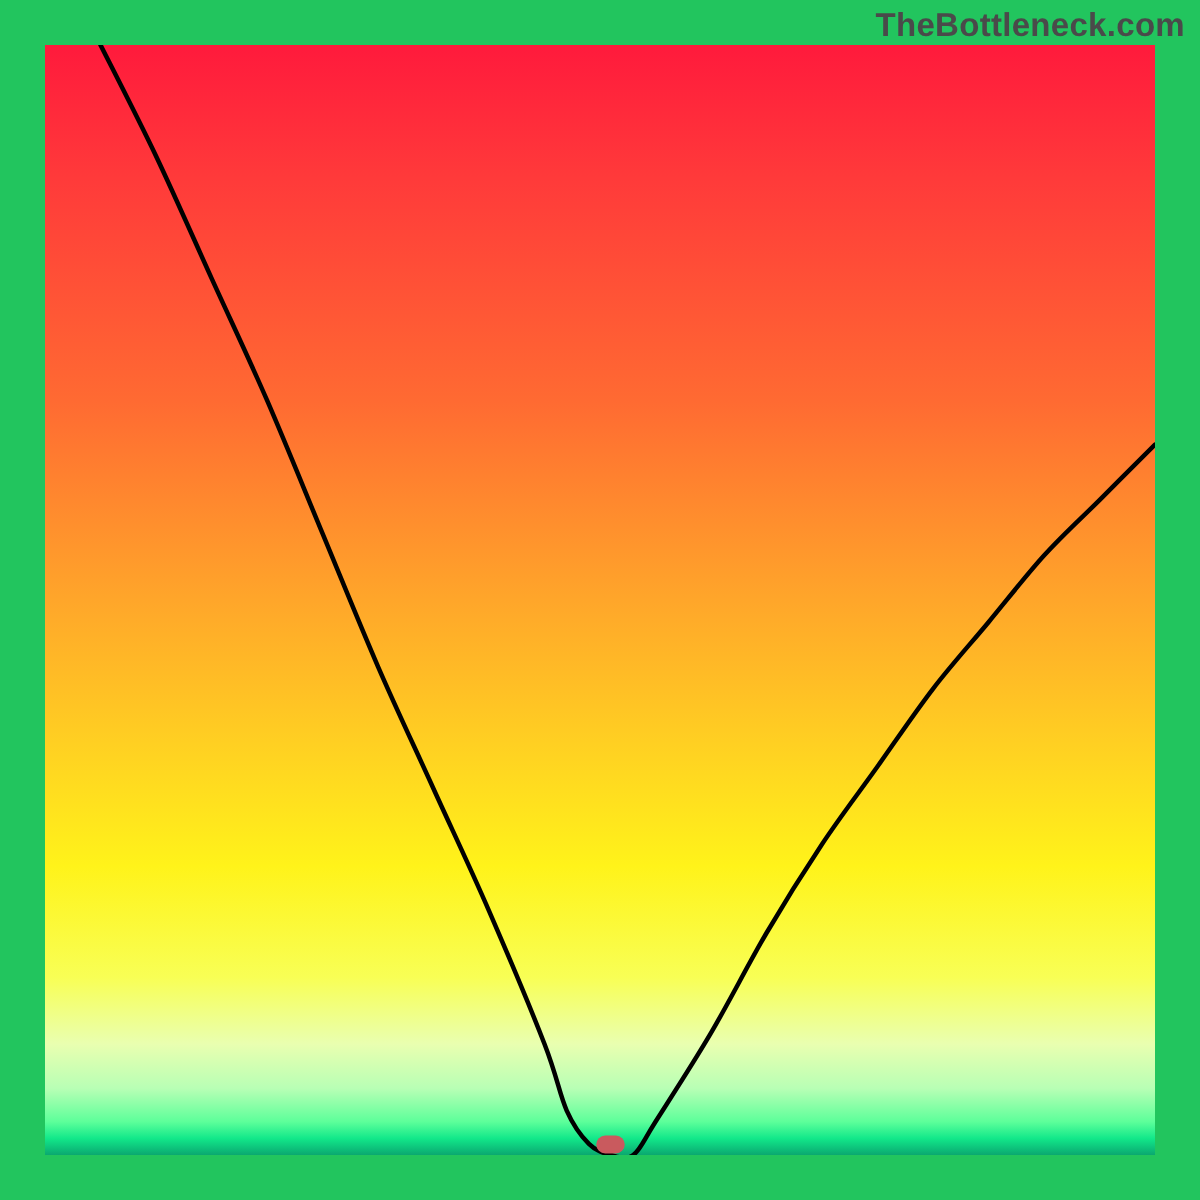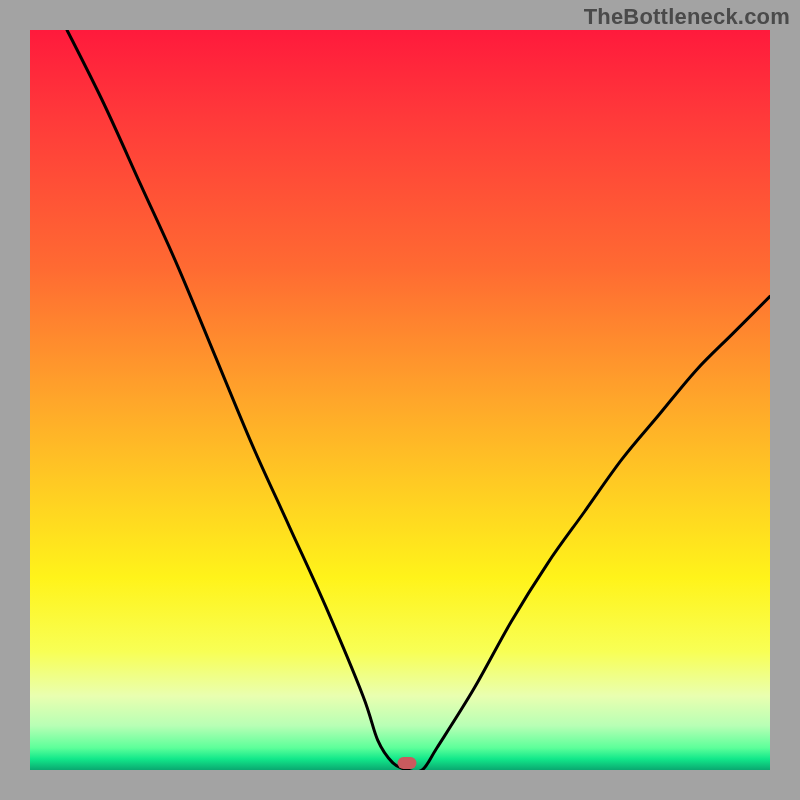--- a/index.html
+++ b/index.html
@@ -8,21 +8,21 @@
     width: 800px;
     height: 800px;
     background: #000;
     font-family: Arial, Helvetica, sans-serif;
     overflow: hidden;
   }
   .stage {
     position: relative;
     width: 800px;
     height: 800px;
-    background: #a3a3a3;
+    background: #22c55e;
   }
   .watermark {
     position: absolute;
     top: 4px;
     right: 10px;
     color: #4a4a4a;
     font-size: 22px;
     font-weight: 600;
     letter-spacing: 0.2px;
     z-index: 10;

